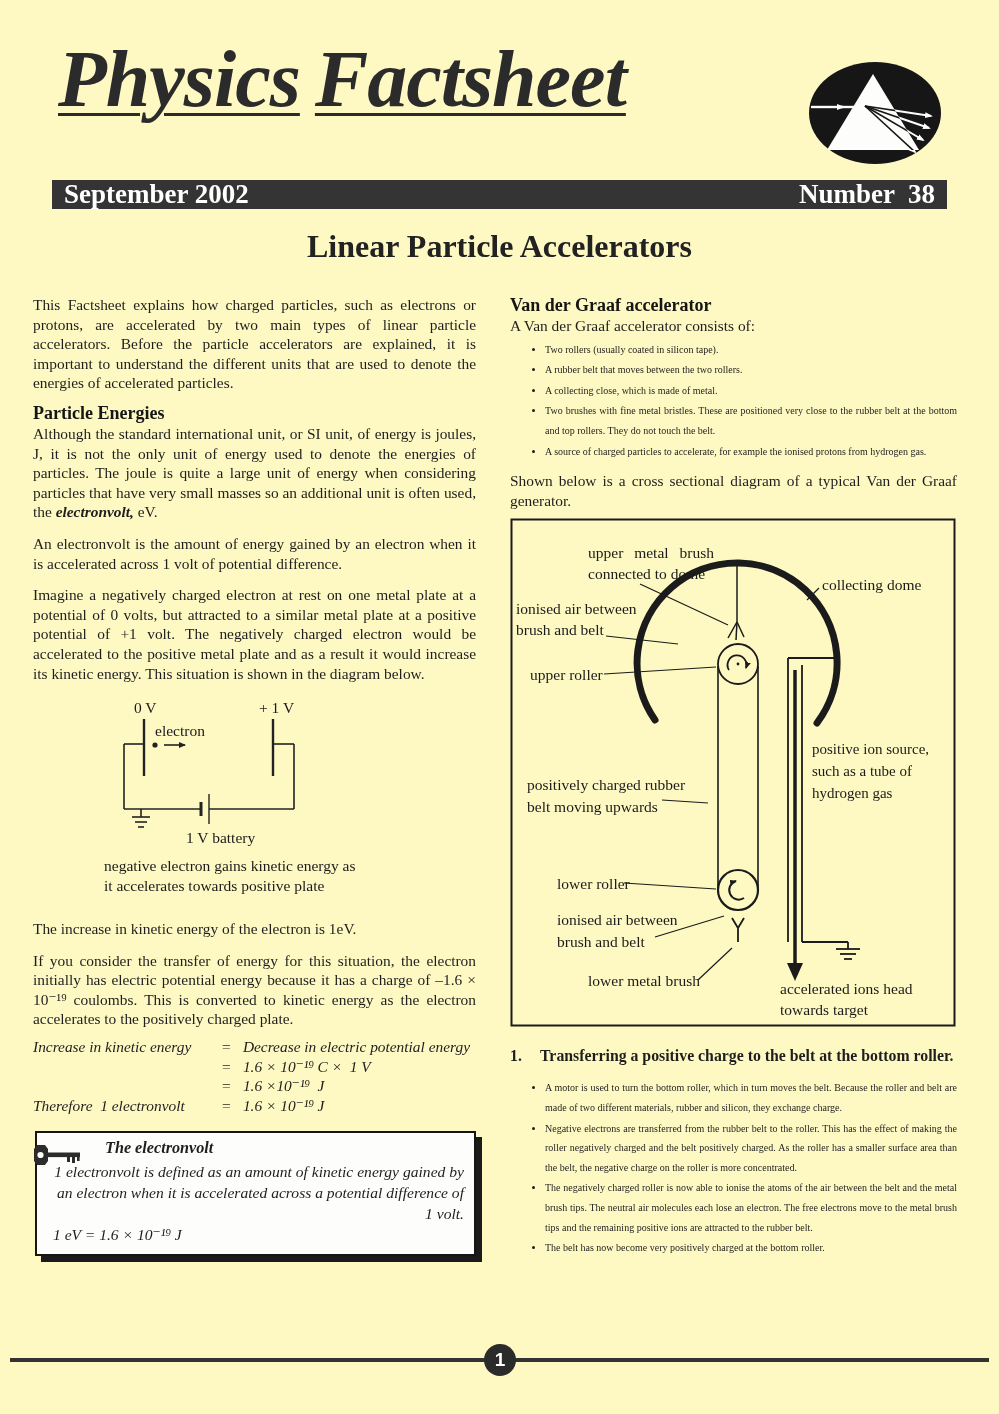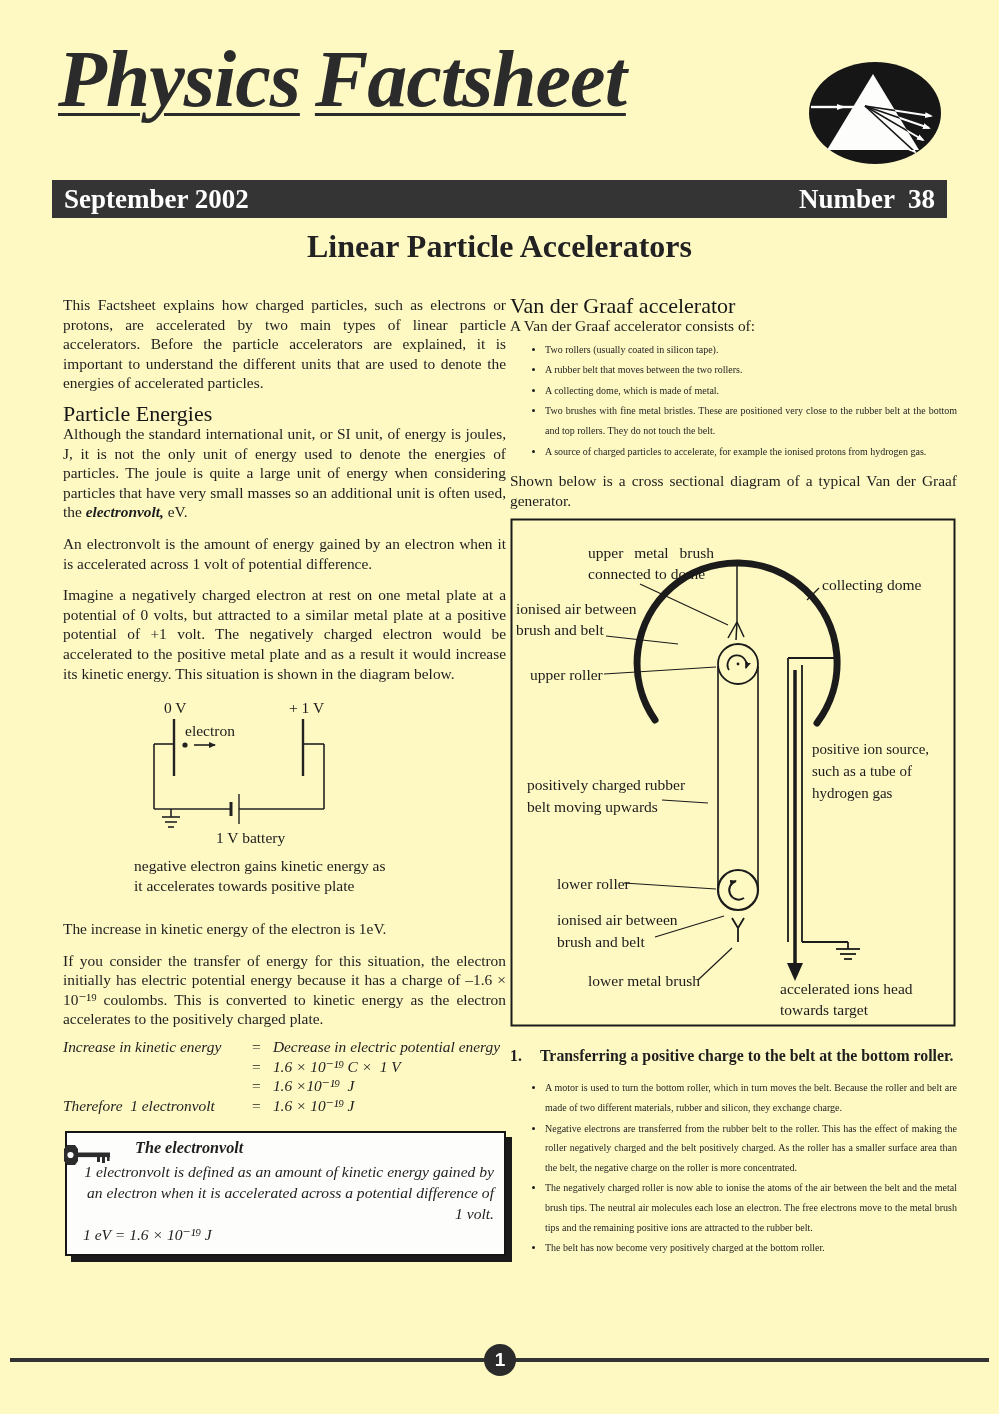--- a/index.html
+++ b/index.html
@@ -14,38 +14,38 @@
   .masthead{
     position:absolute;top:34px;left:58px;width:750px;
     font-size:80px;font-weight:bold;font-style:italic;letter-spacing:-1px;
     color:#2b2b2b;white-space:nowrap;
   }
   .masthead .uword{text-decoration:underline;text-decoration-thickness:3px;text-underline-offset:7px;}
   .logo{position:absolute;top:60px;left:803px;}
 
   
   .issue-bar{
-    position:absolute;top:180px;left:52px;width:895px;height:38px;
+    position:absolute;top:180px;left:52px;width:895px;height:29px;
     background:#343434;color:#fff;font-weight:bold;font-size:27px;
     display:flex;justify-content:space-between;align-items:center;
     padding:0 12px;box-sizing:border-box;white-space:pre;
   }
 
   .doc-title{
     position:absolute;top:228px;left:0;width:100%;
     text-align:center;font-size:32px;font-weight:bold;color:#222;
   }
 
   
-  .col-left{position:absolute;left:63px;top:295px;width:443px;}
+  .col-left{position:absolute;left:33px;top:295px;width:443px;}
   .col-right{position:absolute;left:510px;top:295px;width:447px;}
 
   p{margin:0;font-size:15.4px;line-height:19.6px;text-align:justify;}
   .mb10{margin-bottom:10px;} .mb12{margin-bottom:12px;}
-  h3{margin:0;font-size:22px;line-height:21px;font-weight:normal;color:#161616;}
+  h3{margin:0;font-size:18px;line-height:21px;font-weight:bold;color:#161616;}
 
   ul.fact-list{margin:4px 0 0 0;padding-left:35px;}
   ul.fact-list li{font-size:10px;line-height:19.6px;text-align:justify;margin:0 0 1px 0;}
 
   .diagram-frame{margin-top:8px;}
 
   
   .equations{margin-top:8px;font-style:italic;}
   .eq-row{display:flex;font-size:15.4px;line-height:19.5px;white-space:pre-wrap;}
   .eq-lhs{width:188px;flex:none;}
@@ -209,21 +209,21 @@
       <div class="ev-formula">1 eV = 1.6 × 10⁻¹⁹ J</div>
     </div>
   </div>
 
   <div class="col-right">
     <h3>Van der Graaf accelerator</h3>
     <p>A Van der Graaf accelerator consists of:</p>
     <ul class="fact-list">
       <li>Two rollers (usually coated in silicon tape).</li>
       <li>A rubber belt that moves between the two rollers.</li>
-      <li>A collecting dome, which is made of metal.</li>
+      <li>A collecting close, which is made of metal.</li>
       <li>Two brushes with fine metal bristles. These are positioned very close to the rubber belt at the bottom and top rollers.  They do not touch the belt.</li>
       <li>A source of charged particles to accelerate, for example the ionised protons from hydrogen gas.</li>
     </ul>
     <p style="margin-top:10px;">Shown below is a cross sectional diagram of a typical Van der Graaf generator.</p>
 
     
     <svg class="diagram-frame" width="447" height="510" viewBox="0 0 447 510">
       <rect x="1.5" y="1.5" width="443" height="506" fill="none" stroke="#1b1b1b" stroke-width="2"></rect>
 
       <path d="M 145 202 A 100 100 0 1 1 307 205" fill="none" stroke="#1b1b1b" stroke-width="7" stroke-linecap="round"></path>

